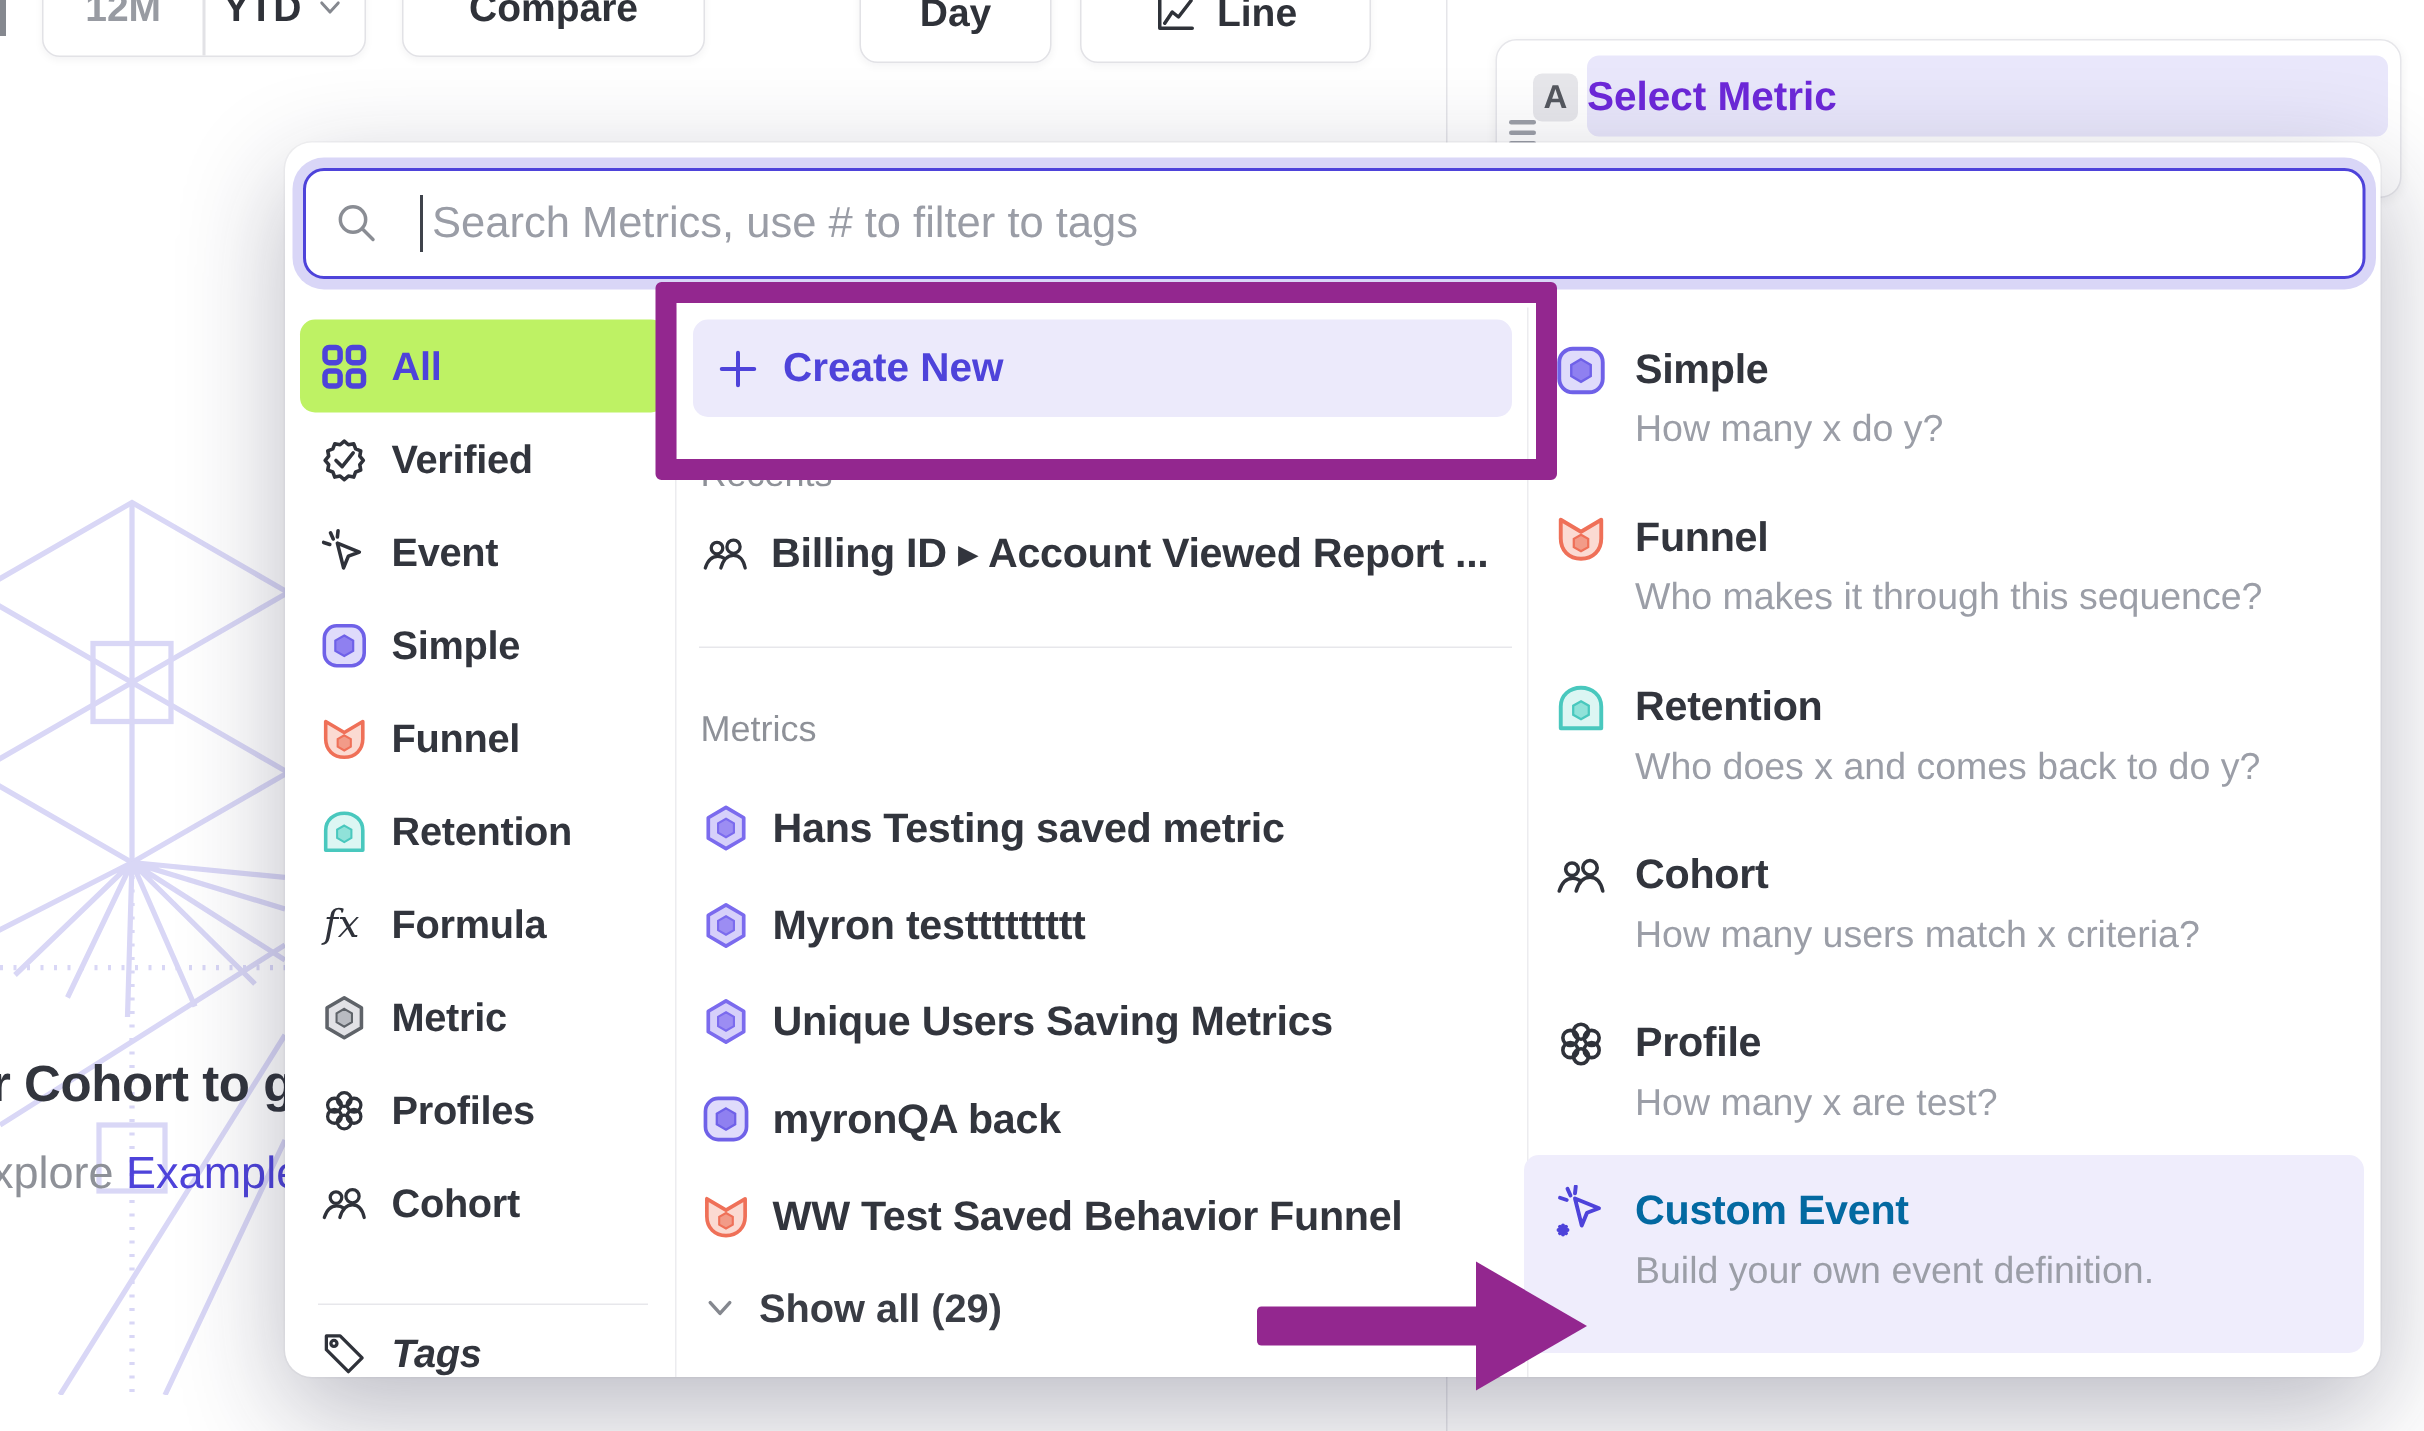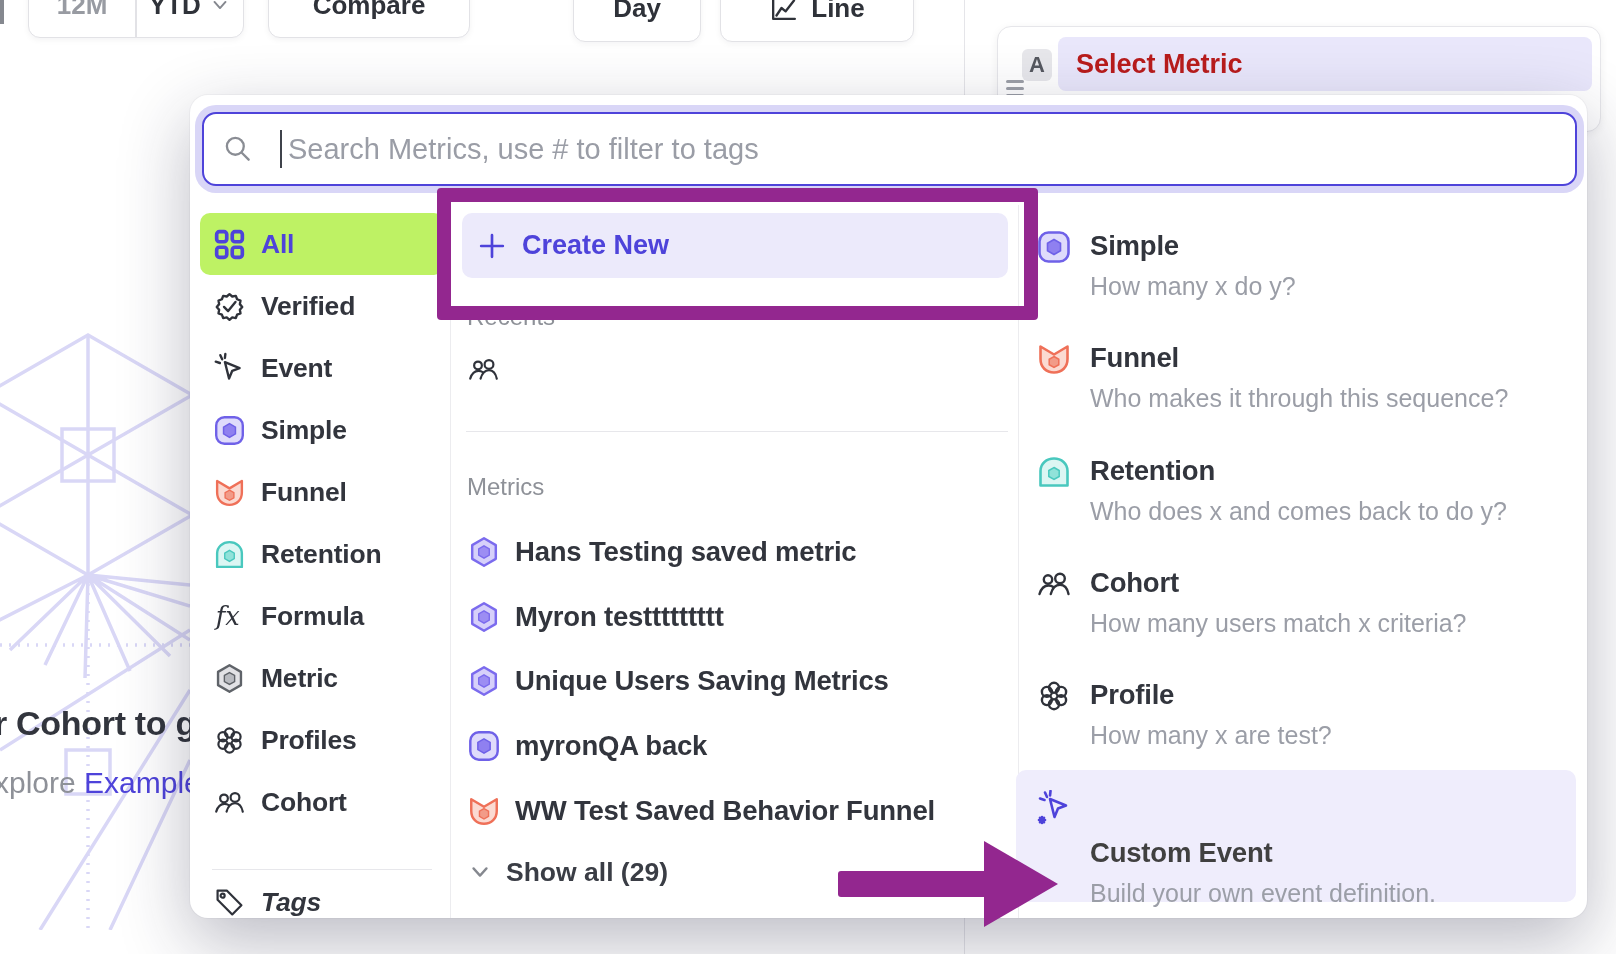--- a/index.html
+++ b/index.html
@@ -34,21 +34,21 @@
   #btn-line{left:720px;top:-26px;width:194px;height:68px;gap:12px;}
 
   
   #metric-card{left:997px;top:26px;width:604px;height:106px;background:#fff;border:1px solid #E6E6EA;border-radius:14px;
     box-shadow:0 2px 8px rgba(20,20,40,.06);}
   #drag-grip{position:absolute;left:8px;top:53px;width:18px;}
   #drag-grip span{display:block;width:18px;height:2.6px;background:#9DA0A8;border-radius:2px;margin-bottom:4.6px;}
   #series-badge{position:absolute;left:24px;top:22px;width:30px;height:32px;border-radius:6px;background:#E7E7EB;
     color:#55585F;font-weight:700;font-size:22px;display:flex;align-items:center;justify-content:center;}
   #select-pill{position:absolute;left:60px;top:10px;width:534px;height:54px;border-radius:8px;background:#E9E7FB;
-    display:flex;align-items:center;padding-left:18px;font-size:27px;font-weight:600;color:#b91c1c;text-align:right;}
+    display:flex;align-items:center;font-size:27px;font-weight:600;color:#6d28d9;text-align:right;}
 
   
   #modal{left:190px;top:95px;width:1397px;height:823px;background:#fff;border-radius:18px;
     box-shadow:0 24px 70px rgba(30,30,60,.30),0 0 0 1px rgba(40,40,70,.04);overflow:hidden;z-index:10;}
   #search-box{position:absolute;left:12px;top:17px;width:1375px;height:74px;border:2.5px solid #4E43DA;border-radius:14px;
     box-shadow:0 0 0 7px #D9D6F7;background:#fff;display:flex;align-items:center;padding-left:18px;}
   #search-box .icon{width:32px;height:32px;}
   #search-caret{width:2px;height:38px;background:#3F434B;margin-left:26px;}
   #search-input{border:none;outline:none;flex:1;font-size:29px;color:#32353D;margin-left:4px;background:transparent;
     font-family:"Liberation Sans","DejaVu Sans",sans-serif;}
@@ -87,21 +87,21 @@
   #show-all .icon{width:26px;height:26px;}
   #show-all .lbl{font-size:26.5px;font-weight:600;color:#3A3D45;}
 
   
   #type-list{position:absolute;left:834px;top:114px;width:552px;}
   .type-row{height:112.3px;padding:20px 0 0 12px;display:flex;gap:18px;cursor:pointer;}
   .type-row .icon{width:36px;height:36px;margin-top:0;}
   .type-row .t{font-size:27.5px;font-weight:600;color:#32353D;line-height:34px;letter-spacing:-.2px;}
   .type-row .d{font-size:25px;color:#9B9EA7;margin-top:9px;white-space:nowrap;}
   .type-row.highlighted{background:#EFEDFC;border-radius:10px;margin-left:-8px;padding-left:20px;height:132px;}
-  .type-row.highlighted .t{color:#404040;margin-top:46px;}
+  .type-row.highlighted .t{color:#0369a1;}
 
   
   #annotation-box{left:437px;top:188px;width:601px;height:132px;border:14px solid #93278F;border-radius:4px;z-index:30;}
   #arrow-shaft{left:838px;top:871px;width:150px;height:26px;background:#93278F;border-radius:3px;z-index:31;}
   #arrow-head{left:984px;top:841px;width:0;height:0;border-left:74px solid #93278F;
     border-top:43px solid transparent;border-bottom:43px solid transparent;z-index:31;}
 </style>
 </head>
 <body>
 
@@ -383,20 +383,21 @@
         </span>
       <span class="lbl">Create New</span>
     </div>
     <div id="recents-label">Recents</div>
     <div id="recent-row">
       <span class="icon">
           <svg viewBox="0 0 36 36">
             <use href="#cohort-icon"></use>
           </svg>
         </span>
+      <span class="lbl">Billing ID ▸ Account Viewed Report ...</span>
     </div>
     <div id="mid-divider"></div>
     <div id="metrics-label">Metrics</div>
     <div id="metric-list">
 
     <div class="metric-row">
           <span class="icon">
             <svg viewBox="0 0 36 36">
               <use href="#metric-hex-icon"></use>
             </svg>

